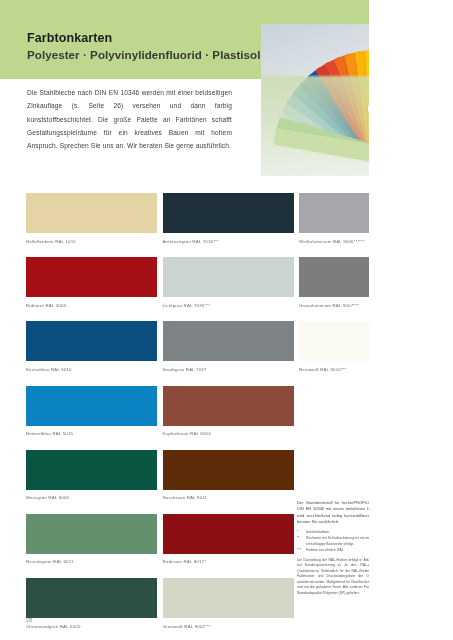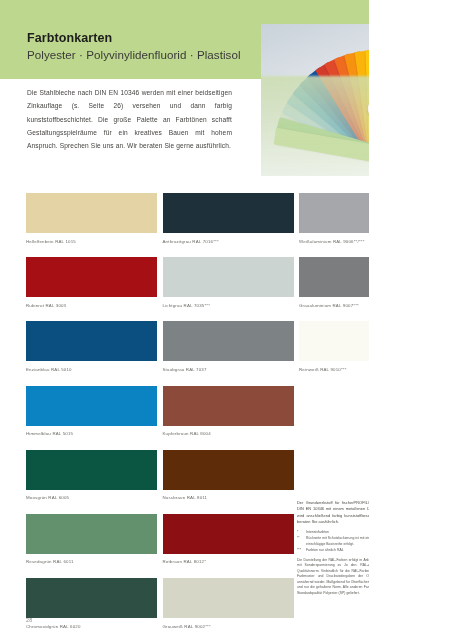--- a/index.html
+++ b/index.html
@@ -21,21 +21,21 @@
   }
   .header-text{
     position:absolute;left:27px;top:31px;
   }
   .header-title{
     font-size:12.5px;font-weight:bold;color:#1d1d1b;
     letter-spacing:0.1px;line-height:1.25;
     margin:0 0 1px 0;
   }
   .header-sub{
-    font-size:11.6px;font-weight:normal;color:#3a3a38;
+    font-size:11.6px;font-weight:bold;color:#3a3a38;
     letter-spacing:0.05px;line-height:1.2;margin:0;
   }
 
   
   .hero{
     position:absolute;left:261px;top:24px;width:172px;height:152px;
     overflow:hidden;
   }
   .hero-bg{
     position:absolute;inset:0;

